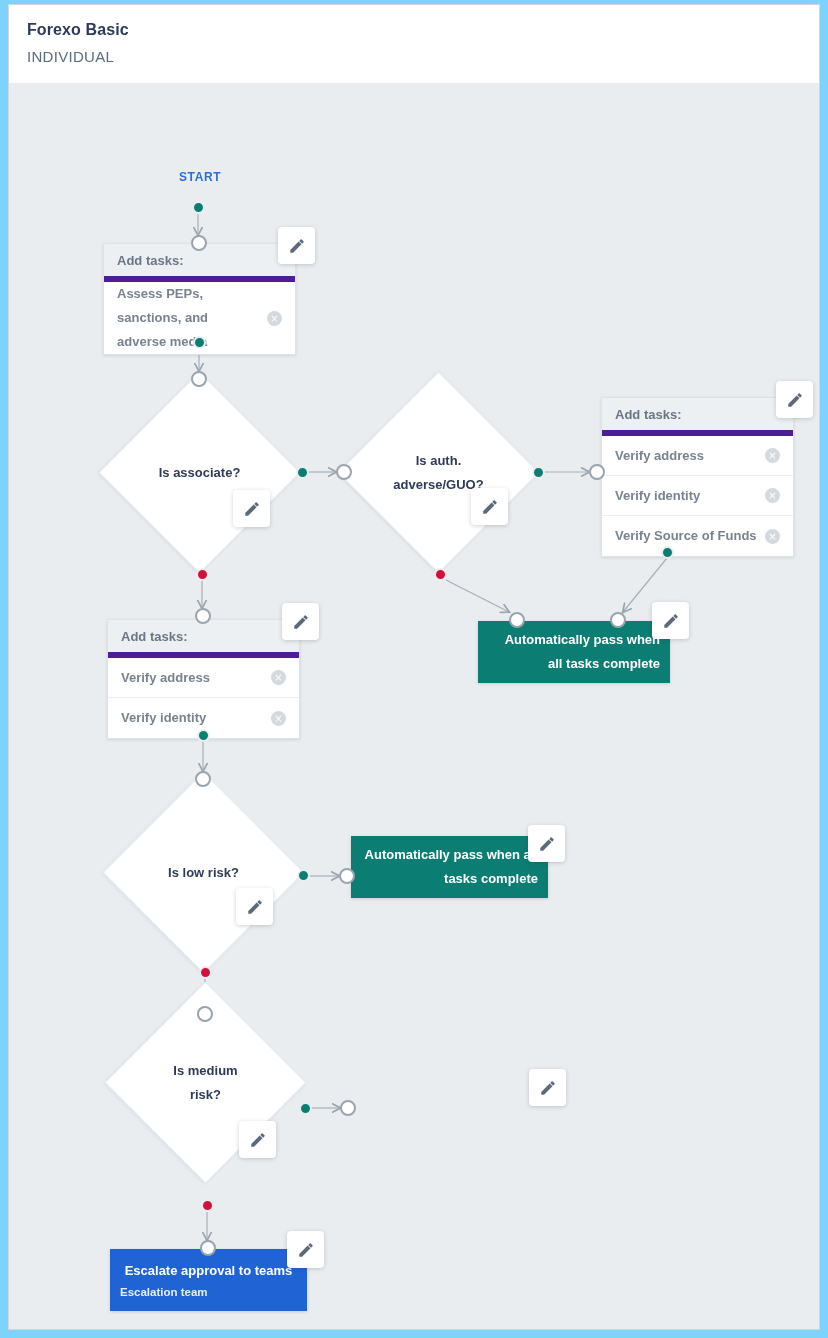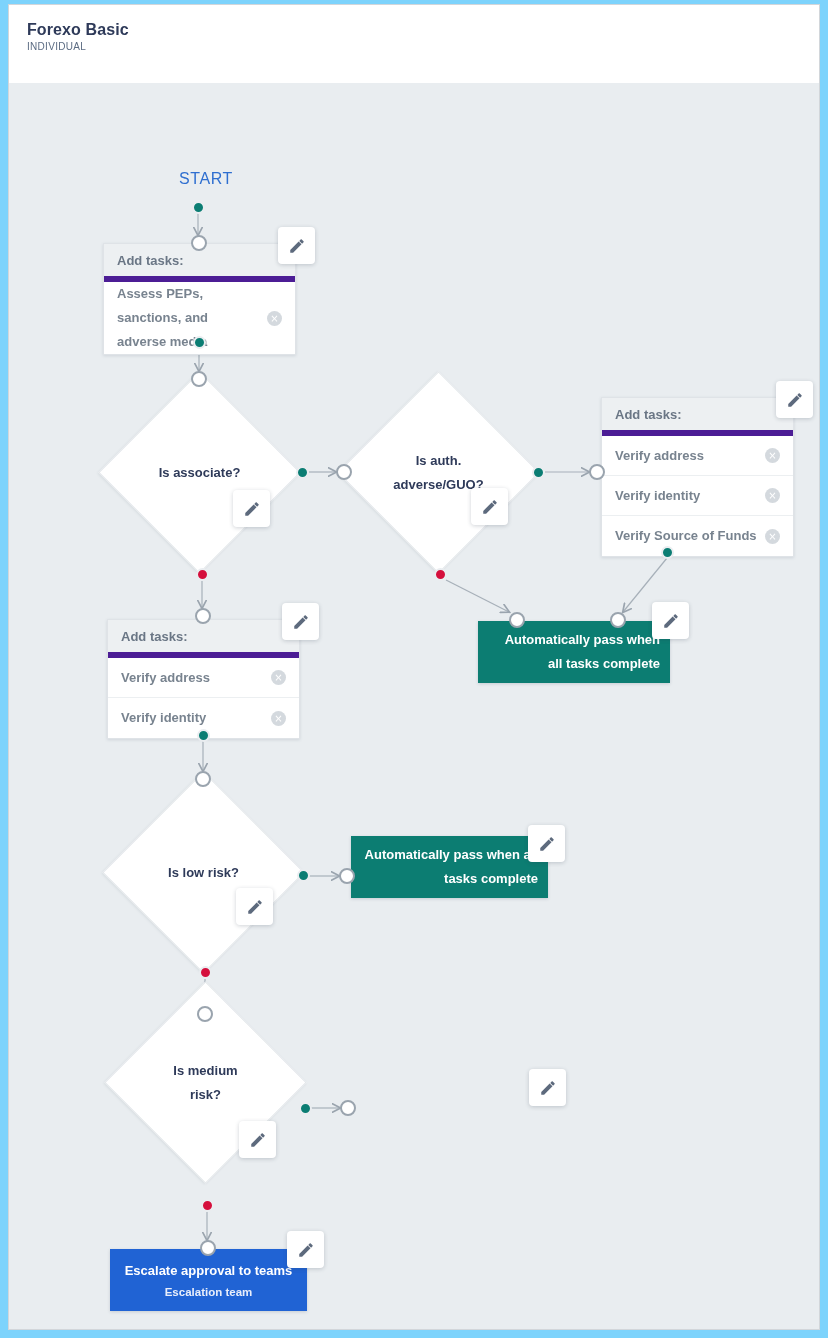--- a/index.html
+++ b/index.html
@@ -42,22 +42,22 @@
     left: 18px;
     top: 16px;
     font-size: 16px;
     font-weight: bold;
     color: #2e3a59;
     letter-spacing: .1px;
   }
   .header-subtitle {
     position: absolute;
     left: 18px;
-    top: 36px;
-    font-size: 10px;
+    top: 43px;
+    font-size: 15px;
     color: #5b6b82;
     letter-spacing: .3px;
   }
   
   .canvas {
     position: absolute;
     left: 0;
     top: 78px;
     width: 810px;
     height: 1246px;
@@ -66,22 +66,22 @@
   }
   .svg-layer {
     position: absolute;
     left: 0; top: 0;
     width: 810px;
     height: 1246px;
   }
   
   .start-label {
     position: absolute;
-    font-size: 16px;
-    font-weight: normal;
+    font-size: 12px;
+    font-weight: bold;
     color: #2f6fd0;
     letter-spacing: .6px;
   }
   
   .task-card {
     position: absolute;
     background: #ffffff;
     border: 1px solid #dfe3e7;
     box-shadow: 0 1px 3px rgba(40,55,75,.13);
     box-sizing: border-box;
@@ -173,21 +173,20 @@
     font-weight: bold;
     color: #ffffff;
     line-height: 24px;
     padding: 0 10px;
   }
   .term-text.center { text-align: center; }
   .term-sub {
     font-size: 11.5px;
     font-weight: bold;
     color: #e8eefb;
-    text-align: center;
     line-height: 18px;
     padding: 0 10px;
   }
   
   .edit-btn {
     position: absolute;
     width: 37px;
     height: 37px;
     background: #ffffff;
     border-radius: 4px;

